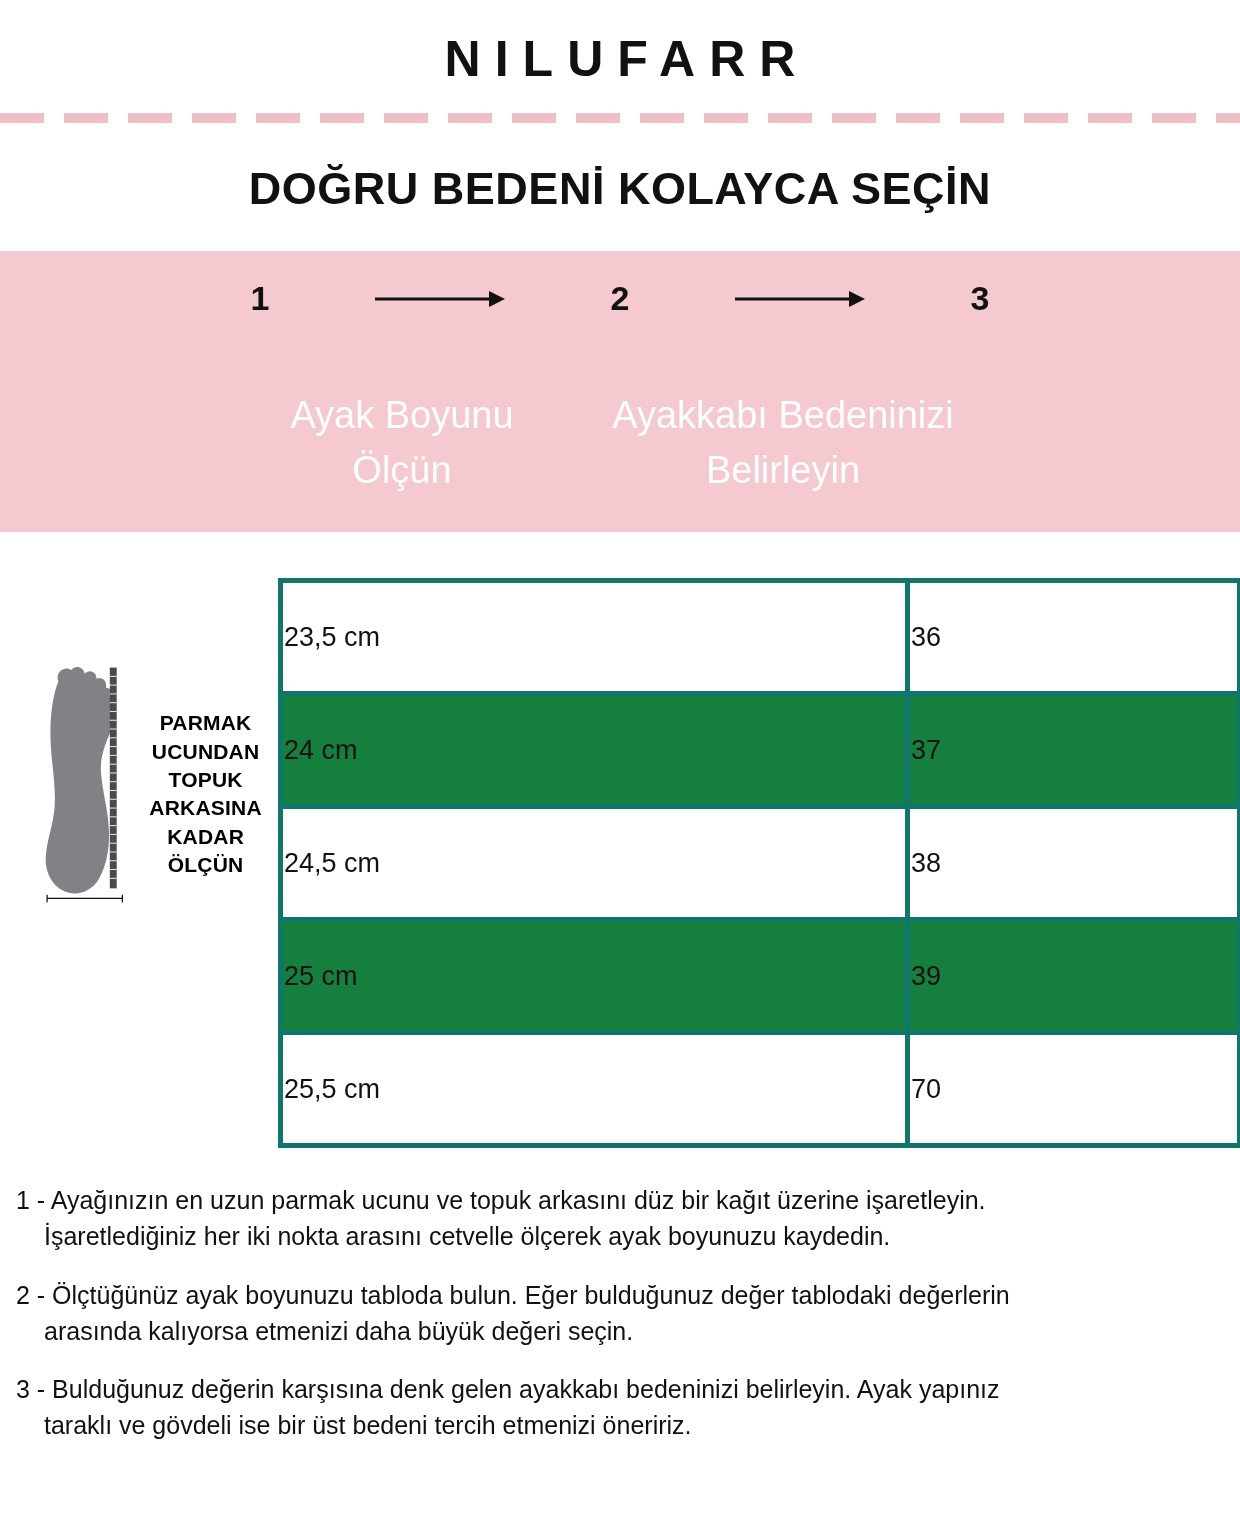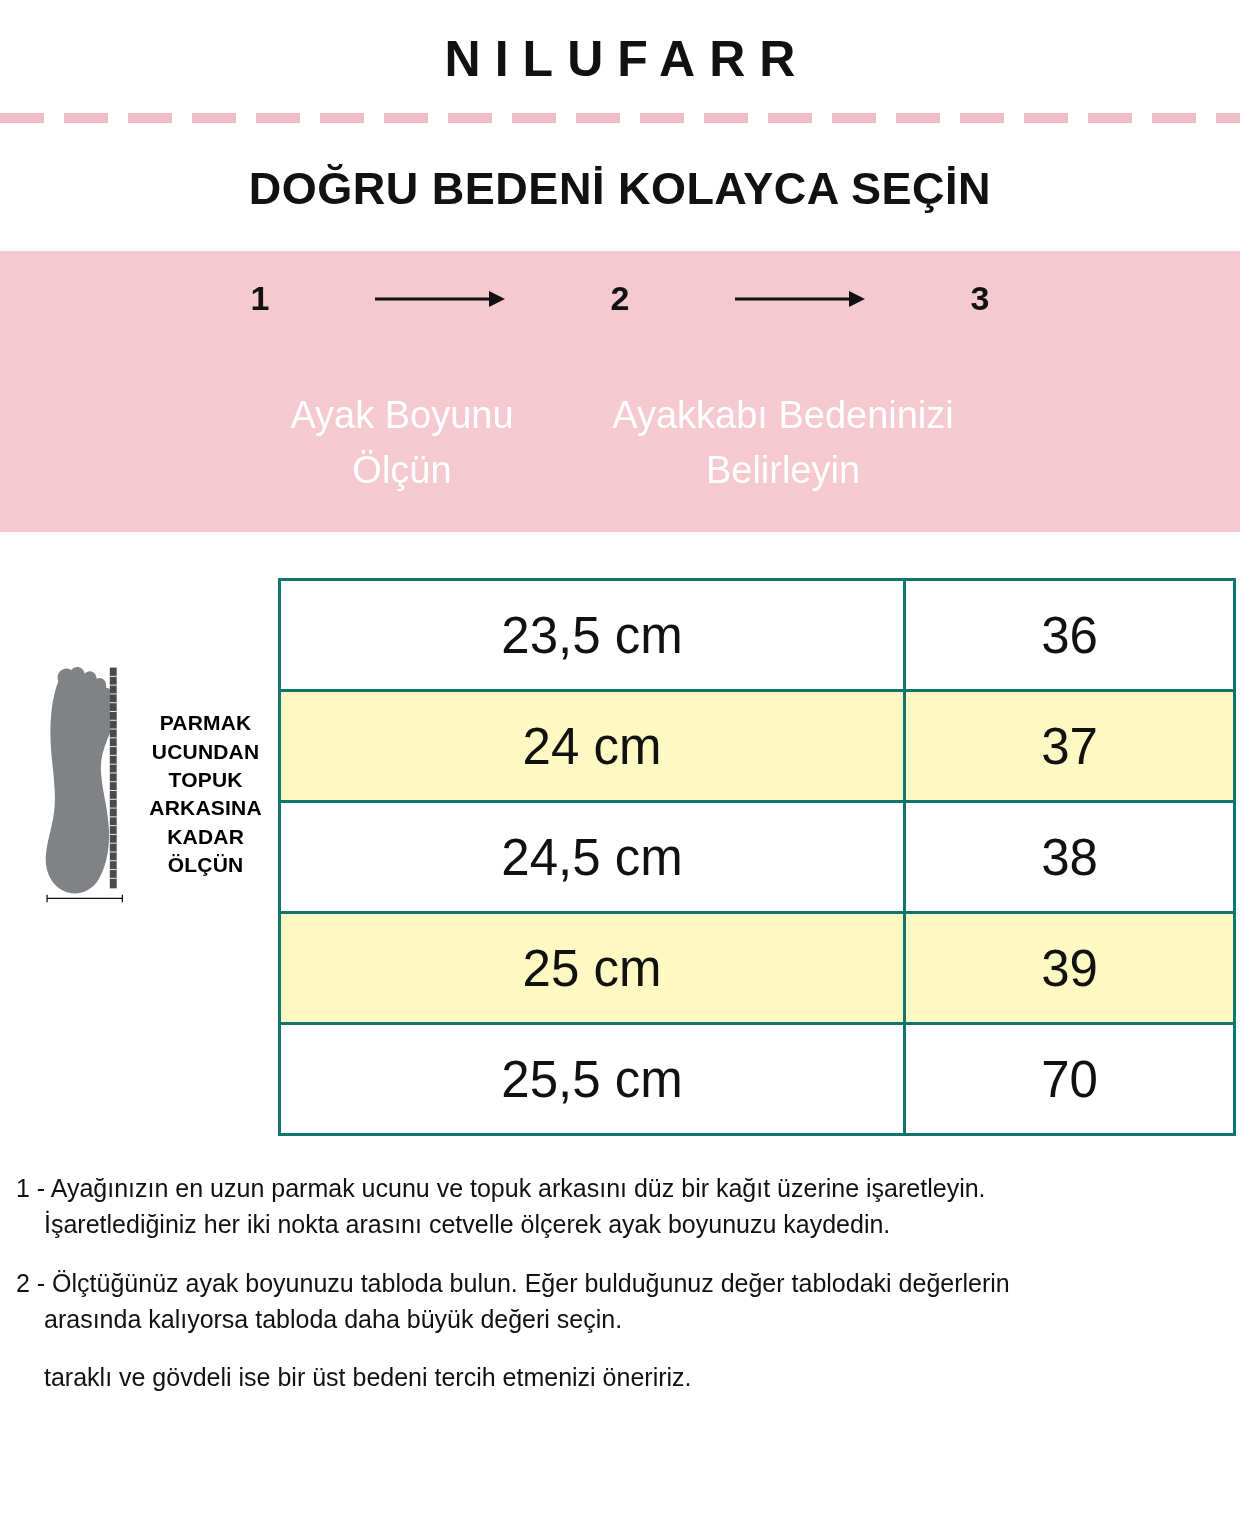--- a/index.html
+++ b/index.html
@@ -120,30 +120,29 @@
   }
 
   
   .size-table {
     border-collapse: collapse;
     width: 945px;
     margin-left: 8px;
     table-layout: fixed;
   }
   .size-table td {
-    border: 3px solid #0f766e;
-    text-align: center;
-    font-size: 51px;
+    border: 5px solid #0f766e;
+    font-size: 27px;
     height: 106px;
     font-family: "Liberation Sans", sans-serif;
     color: #111111;
   }
   .size-table td.cm { width: 620px; }
   .size-table td.size { width: 325px; }
-  .size-table tr.alt td { background: #fef9c3; }
+  .size-table tr.alt td { background: #15803d; }
 
   
   .instructions {
     padding: 34px 16px 0 16px;
   }
   .instr {
     font-size: 25px;
     line-height: 1.45;
     margin-bottom: 22px;
     color: #111111;
@@ -277,18 +276,19 @@
   </table>
 </div>
 
 <div class="instructions">
   <div class="instr">
     <span>1 - Ayağınızın en uzun parmak ucunu ve topuk arkasını düz bir kağıt üzerine işaretleyin.</span>
     <span class="l2">İşaretlediğiniz her iki nokta arasını cetvelle ölçerek ayak boyunuzu kaydedin.</span>
   </div>
   <div class="instr">
     <span>2 - Ölçtüğünüz ayak boyunuzu tabloda bulun. Eğer bulduğunuz değer tablodaki değerlerin</span>
-    <span class="l2">arasında kalıyorsa tabloda daha büyük değeri seçin.</span>
+    <span class="l2">arasında kalıyorsa etmenizi daha büyük değeri seçin.</span>
   </div>
   <div class="instr">
+    <span>3 - Bulduğunuz değerin karşısına denk gelen ayakkabı bedeninizi belirleyin. Ayak yapınız</span>
     <span class="l2">taraklı ve gövdeli ise bir üst bedeni tercih etmenizi öneririz.</span>
   </div>
 </div>
 
 </body></html>

